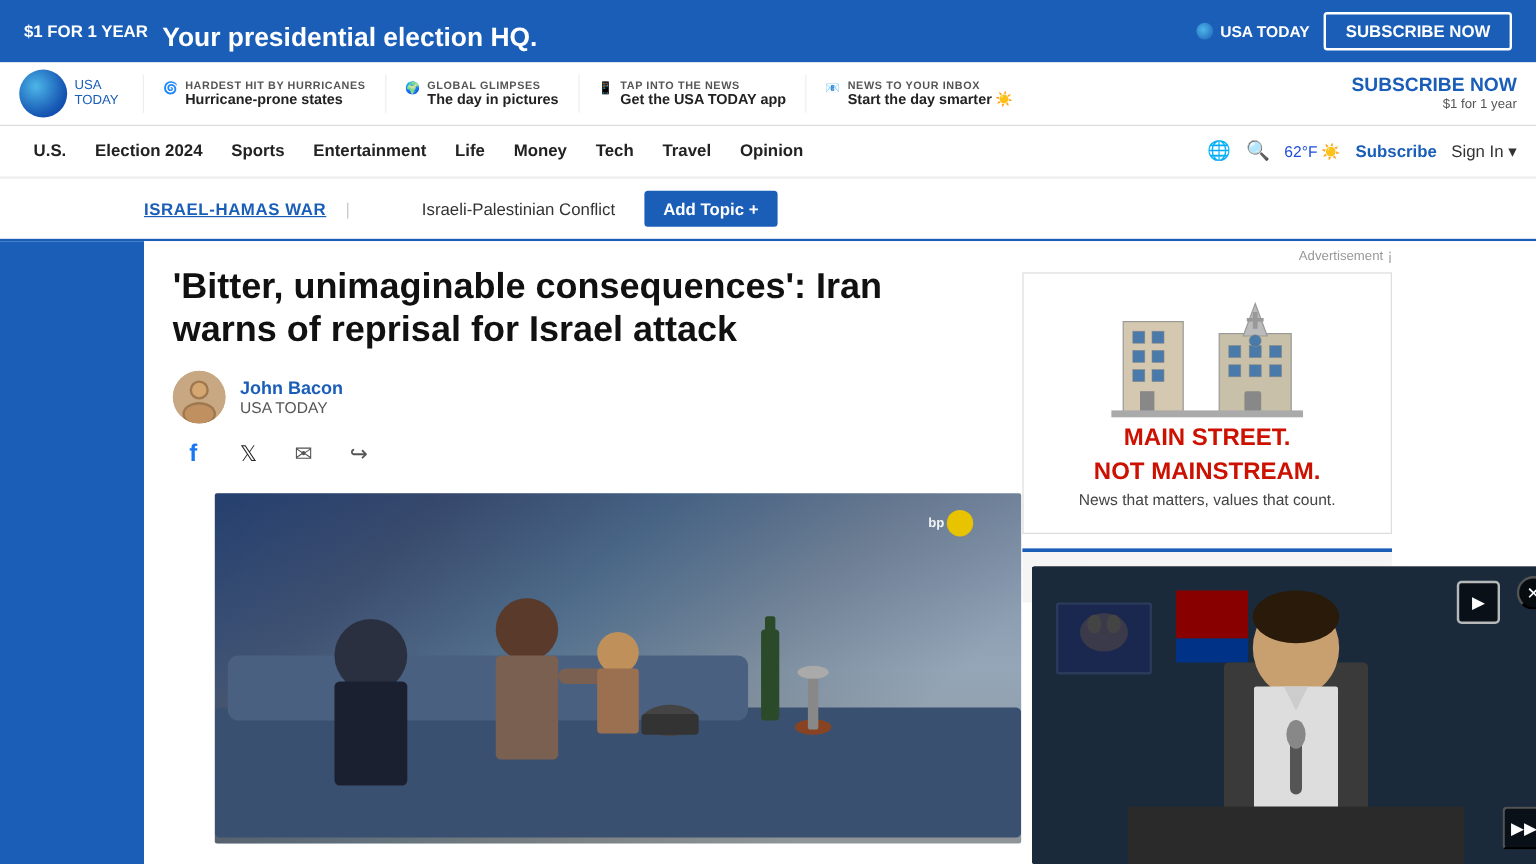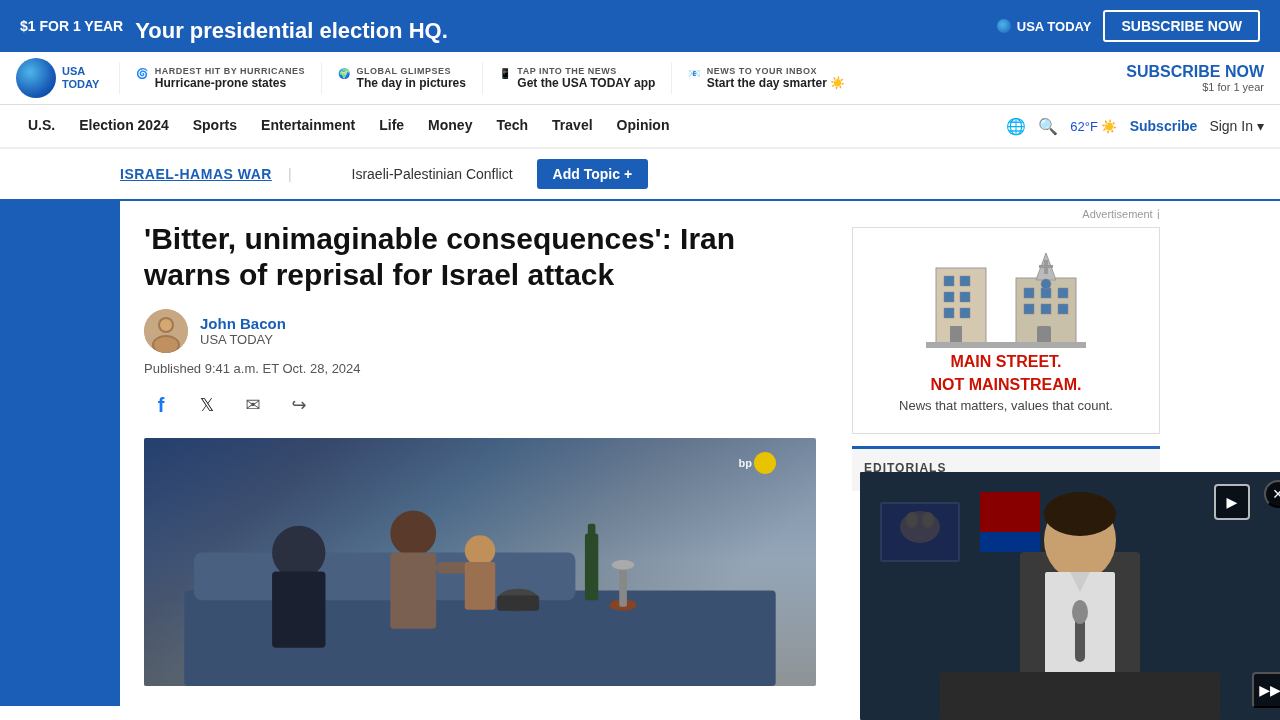--- a/index.html
+++ b/index.html
@@ -55,21 +55,21 @@
       padding: 6px 16px;
       gap: 0;
     }
     .logo-area {
       display: flex; align-items: center; gap: 6px; margin-right: 20px;
     }
     .logo-circle {
       width: 40px; height: 40px; border-radius: 50%;
       background: radial-gradient(circle at 35% 35%, #4db6e8 0%, #1a5eb8 60%, #003399 100%);
     }
-    .logo-text { font-size: 11px; font-weight: bold; color: #1a5eb8; line-height: 1.2; }
+    .logo-text { font-size: 11px; font-weight: normal; color: #1a5eb8; line-height: 1.2; }
 
     .promo-items {
       display: flex; gap: 0; flex: 1;
     }
     .promo-item {
       display: flex; align-items: flex-start; gap: 6px;
       padding: 4px 16px;
       border-left: 1px solid #eee;
       cursor: pointer;
     }
@@ -240,25 +240,26 @@
       display: flex; align-items: center; justify-content: center;
       width: 34px; height: 34px; border-radius: 50%;
     }
     .share-btn.facebook { color: #1877f2; font-weight: bold; font-size: 20px; }
     .share-btn.twitter { color: #222; font-size: 18px; }
     .share-btn.email { color: #555; }
     .share-btn.forward { color: #555; }
 
     .article-image {
       width: 100%;
-      height: 248px;
+      height: 292px;
       background: linear-gradient(135deg, #2c4a7c 0%, #445577 20%, #5a7a99 40%, #8899aa 60%, #aabbcc 80%);
       border-radius: 2px;
       overflow: hidden;
       position: relative;
+      margin-left: 35px;
     }
     .image-overlay {
       position: absolute;
       top: 0; left: 0; right: 0; bottom: 0;
       background: linear-gradient(180deg, rgba(20,40,80,0.3) 0%, rgba(60,80,100,0.2) 50%, rgba(100,90,70,0.4) 100%);
     }
     .bp-watermark {
       position: absolute;
       top: 14px;
       right: 40px;
@@ -273,21 +274,21 @@
       display: flex; align-items: center; justify-content: flex-end; gap: 4px;
     }
     .ad-box {
       background: #fff;
       border: 1px solid #ddd;
       padding: 20px;
       text-align: center;
       margin-bottom: 12px;
     }
     .ad-headline {
-      font-size: 16px;
+      font-size: 20px;
       font-weight: bold;
       color: #cc1100;
       line-height: 1.2;
       margin-bottom: 4px;
     }
     .ad-subtext {
       font-size: 13px;
       color: #444;
     }
     .editorials-section {
@@ -486,21 +487,20 @@
           <ellipse cx="22" cy="36" rx="14" ry="10" fill="#a07850"></ellipse>
           <circle cx="22" cy="16" r="6" fill="#d4a870"></circle>
           <ellipse cx="22" cy="36" rx="12" ry="8" fill="#c09060"></ellipse>
         </svg>
       </div>
       <div>
         <div class="author-name">John Bacon</div>
         <div class="author-org">USA TODAY</div>
       </div>
     </div>
-    <div class="publish-date">Published 9:41 a.m. ET Oct. 28, 2024</div>
 
     <div class="share-row">
       <button class="share-btn facebook">
         <span>f</span>
       </button>
       <button class="share-btn twitter">
         <span>𝕏</span>
       </button>
       <button class="share-btn email">
         <span>✉</span>

